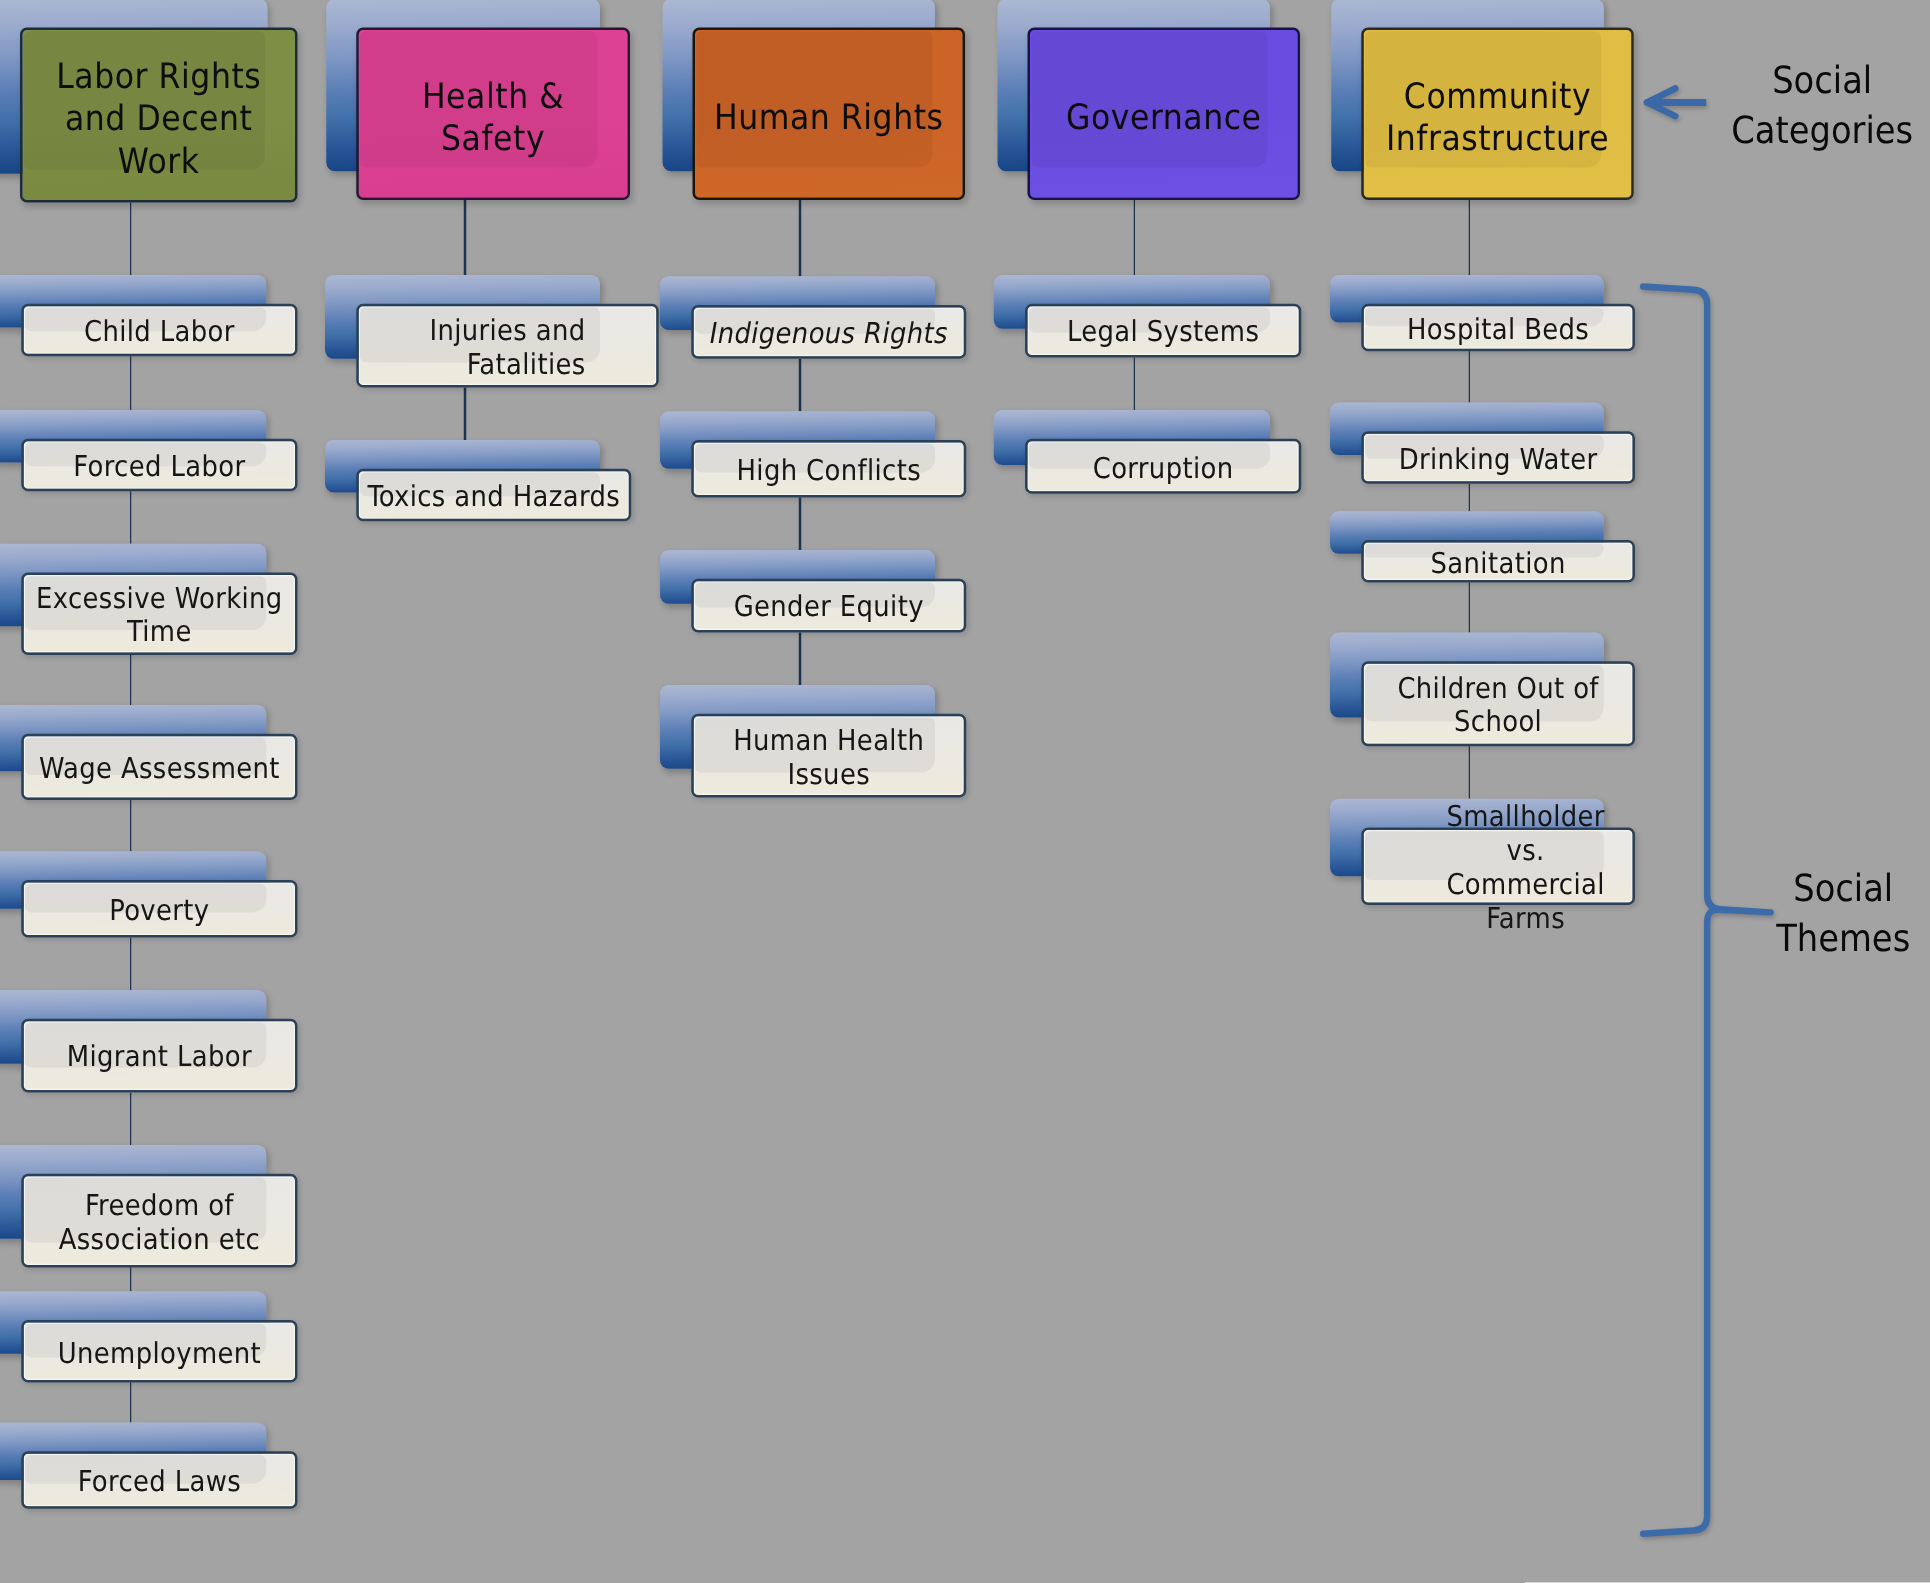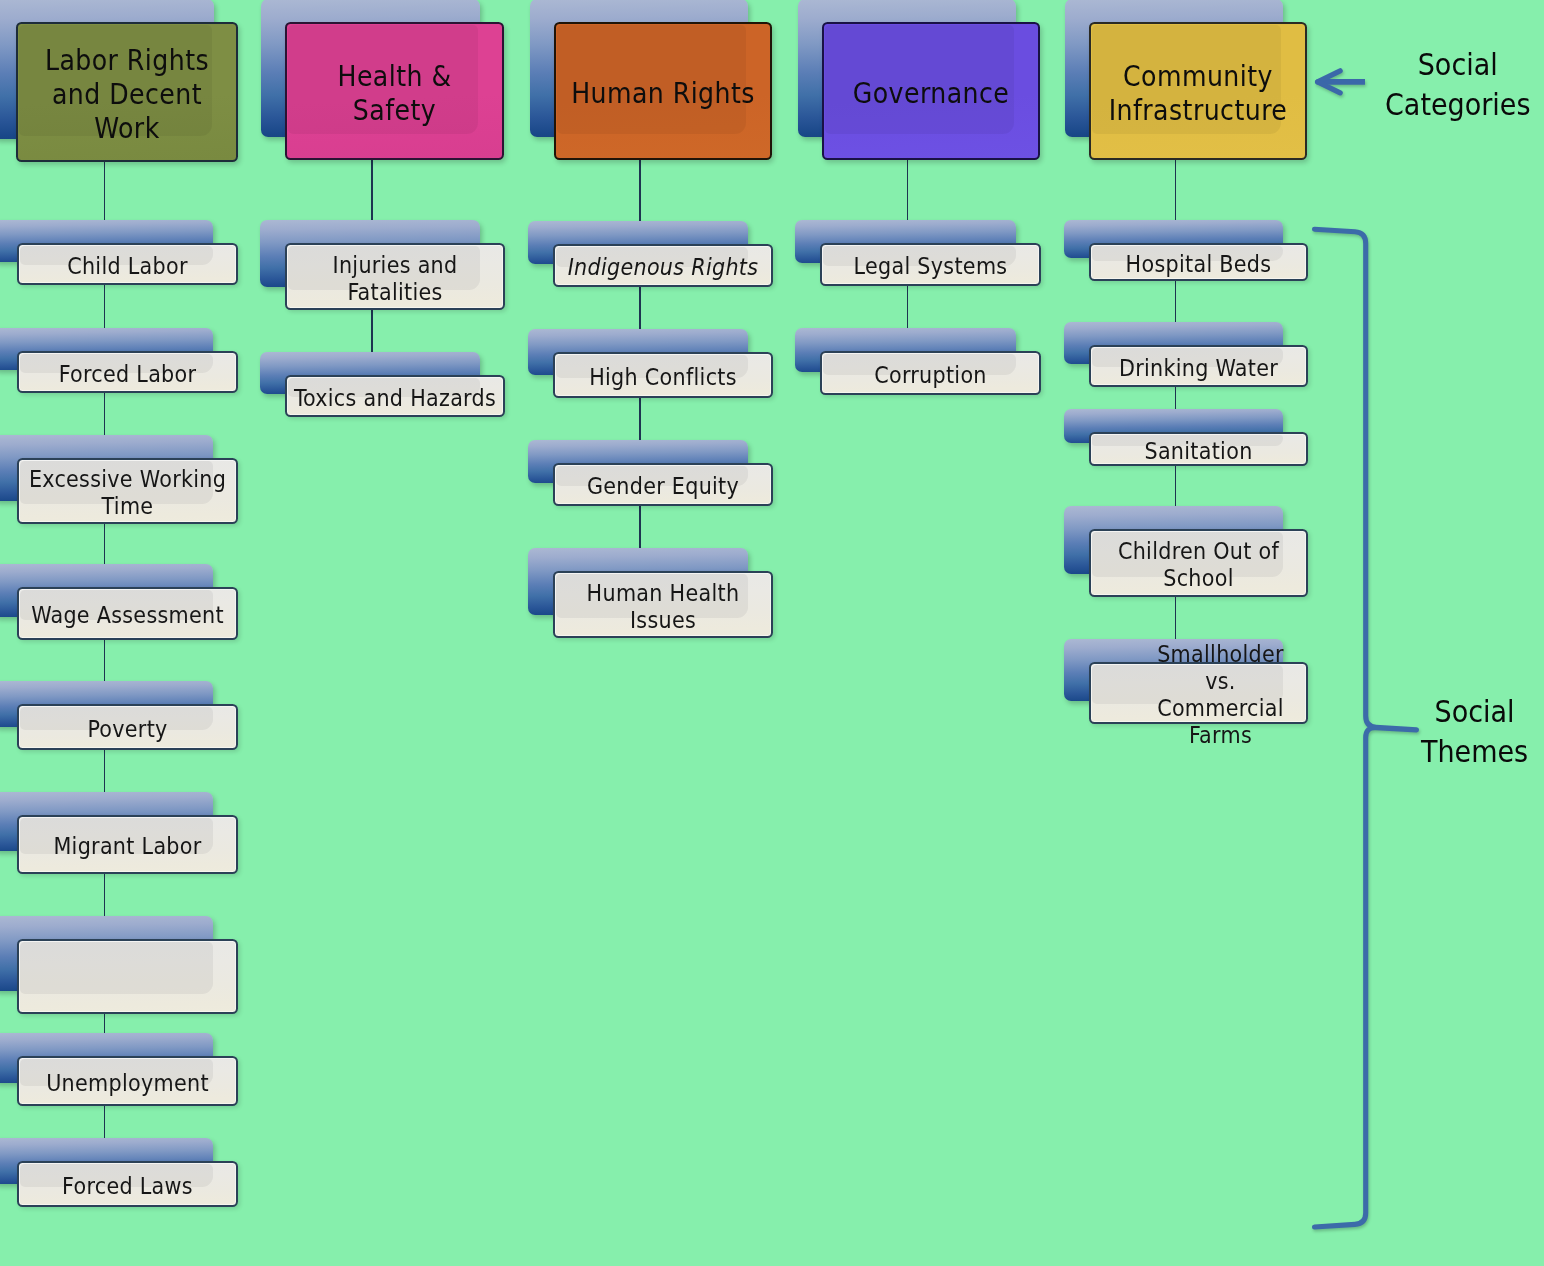--- a/index.html
+++ b/index.html
@@ -1,19 +1,19 @@
 <!DOCTYPE html>
 <html><head>
 <meta charset="utf-8">
 <title>Social Categories and Themes</title>
 <style>
   html,body{margin:0;padding:0;background:#ffffff;}
   body{width:1544px;height:1266px;overflow:hidden;
        font-family:"DejaVu Sans Condensed","DejaVu Sans",sans-serif;}
-  #stage{position:relative;width:1544px;height:1266px;background:#86efac;}
+  #stage{position:relative;width:1544px;height:1266px;background:#a3a3a3;}
   .node{position:absolute;}
   .shadow{position:absolute;box-sizing:border-box;border-radius:7px;}
   .face{position:absolute;box-sizing:border-box;border-radius:5.5px;
         display:flex;align-items:center;justify-content:center;text-align:center;}
   .cat-face{border:2px solid #1d2c3a;}
   .cat-label{font-size:28px;line-height:34px;color:#0d0d0d;padding:0 8px;letter-spacing:0.45px;
              white-space:pre-line;position:relative;z-index:2;top:3px;}
   .leaf-face{border:2px solid #2b4157;
      background:linear-gradient(179deg,#e8e8e6 0%,#eae9e4 32%,#ebe9e0 65%,#edeadd 88%,#eeebdd 100%);}
   .leaf-label{font-size:23px;line-height:27px;color:#161616;padding:0 5px;letter-spacing:0.3px;
@@ -148,39 +148,41 @@
         <div class="shadow" style="left: -8px; top: 792px; width: 221px; height: 59px; background: linear-gradient(179deg, rgb(171, 184, 211) 0%, rgb(157, 172, 206) 14%, rgb(128, 153, 196) 32%, rgb(91, 126, 182) 52%, rgb(64, 112, 168) 68%, rgb(42, 86, 152) 84%, rgb(26, 72, 137) 95%, rgb(22, 68, 127) 100%); box-shadow: rgba(0, 0, 0, 0.22) 2px 3px 5px;"></div>
         <div class="face leaf-face" style="left: 17px; top: 815px; width: 221px; height: 59px; box-shadow: rgba(0, 0, 0, 0.13) 2px 2px 4px, rgba(255, 255, 255, 0.5) 0px 0px 0px 1px inset;">
           <div class="glow" style="width: 193px; height: 36px; background: rgba(26, 36, 46, 0.063);"></div>
           <div class="leaf-label">Migrant Labor</div>
         </div>
       </div>
       <div class="node">
         <div class="shadow" style="left: -8px; top: 916px; width: 221px; height: 75px; background: linear-gradient(179deg, rgb(171, 184, 211) 0%, rgb(157, 172, 206) 14%, rgb(128, 153, 196) 32%, rgb(91, 126, 182) 52%, rgb(64, 112, 168) 68%, rgb(42, 86, 152) 84%, rgb(26, 72, 137) 95%, rgb(22, 68, 127) 100%); box-shadow: rgba(0, 0, 0, 0.22) 2px 3px 5px;"></div>
         <div class="face leaf-face" style="left: 17px; top: 939px; width: 221px; height: 75px; box-shadow: rgba(0, 0, 0, 0.13) 2px 2px 4px, rgba(255, 255, 255, 0.5) 0px 0px 0px 1px inset;">
           <div class="glow" style="width: 193px; height: 52px; background: rgba(26, 36, 46, 0.063);"></div>
+          <div class="leaf-label">Freedom of
+Association etc</div>
         </div>
       </div>
       <div class="node">
         <div class="shadow" style="left: -8px; top: 1033px; width: 221px; height: 50px; background: linear-gradient(179deg, rgb(171, 184, 211) 0%, rgb(157, 172, 206) 14%, rgb(128, 153, 196) 32%, rgb(91, 126, 182) 52%, rgb(64, 112, 168) 68%, rgb(42, 86, 152) 84%, rgb(26, 72, 137) 95%, rgb(22, 68, 127) 100%); box-shadow: rgba(0, 0, 0, 0.22) 2px 3px 5px;"></div>
         <div class="face leaf-face" style="left: 17px; top: 1056px; width: 221px; height: 50px; box-shadow: rgba(0, 0, 0, 0.13) 2px 2px 4px, rgba(255, 255, 255, 0.5) 0px 0px 0px 1px inset;">
           <div class="glow" style="width: 193px; height: 27px; background: rgba(26, 36, 46, 0.063);"></div>
           <div class="leaf-label">Unemployment</div>
         </div>
       </div>
       <div class="node">
         <div class="shadow" style="left: -8px; top: 1138px; width: 221px; height: 46px; background: linear-gradient(179deg, rgb(171, 184, 211) 0%, rgb(157, 172, 206) 14%, rgb(128, 153, 196) 32%, rgb(91, 126, 182) 52%, rgb(64, 112, 168) 68%, rgb(42, 86, 152) 84%, rgb(26, 72, 137) 95%, rgb(22, 68, 127) 100%); box-shadow: rgba(0, 0, 0, 0.22) 2px 3px 5px;"></div>
         <div class="face leaf-face" style="left: 17px; top: 1161px; width: 221px; height: 46px; box-shadow: rgba(0, 0, 0, 0.13) 2px 2px 4px, rgba(255, 255, 255, 0.5) 0px 0px 0px 1px inset;">
           <div class="glow" style="width: 193px; height: 23px; background: rgba(26, 36, 46, 0.063);"></div>
           <div class="leaf-label">Forced Laws</div>
         </div>
       </div>
       <div class="node">
         <div class="shadow" style="left: 260px; top: 220px; width: 220px; height: 67px; background: linear-gradient(179deg, rgb(171, 184, 211) 0%, rgb(157, 172, 206) 14%, rgb(128, 153, 196) 32%, rgb(91, 126, 182) 52%, rgb(64, 112, 168) 68%, rgb(42, 86, 152) 84%, rgb(26, 72, 137) 95%, rgb(22, 68, 127) 100%); box-shadow: rgba(0, 0, 0, 0.22) 2px 3px 5px;"></div>
-        <div class="face leaf-face" style="left: 285px; top: 243px; width: 220px; height: 67px; box-shadow: rgba(0, 0, 0, 0.13) 2px 2px 4px, rgba(255, 255, 255, 0.5) 0px 0px 0px 1px inset;">
+        <div class="face leaf-face" style="left: 285px; top: 243px; width: 242px; height: 67px; box-shadow: rgba(0, 0, 0, 0.13) 2px 2px 4px, rgba(255, 255, 255, 0.5) 0px 0px 0px 1px inset; text-align: right;">
           <div class="glow" style="width: 192px; height: 44px; background: rgba(26, 36, 46, 0.063);"></div>
           <div class="leaf-label">Injuries and
 Fatalities</div>
         </div>
       </div>
       <div class="node">
         <div class="shadow" style="left: 260px; top: 352px; width: 220px; height: 42px; background: linear-gradient(179deg, rgb(171, 184, 211) 0%, rgb(157, 172, 206) 14%, rgb(128, 153, 196) 32%, rgb(91, 126, 182) 52%, rgb(64, 112, 168) 68%, rgb(42, 86, 152) 84%, rgb(26, 72, 137) 95%, rgb(22, 68, 127) 100%); box-shadow: rgba(0, 0, 0, 0.22) 2px 3px 5px;"></div>
         <div class="face leaf-face" style="left: 285px; top: 375px; width: 220px; height: 42px; box-shadow: rgba(0, 0, 0, 0.13) 2px 2px 4px, rgba(255, 255, 255, 0.5) 0px 0px 0px 1px inset;">
           <div class="glow" style="width: 192px; height: 19px; background: rgba(26, 36, 46, 0.063);"></div>
           <div class="leaf-label">Toxics and Hazards</div>

